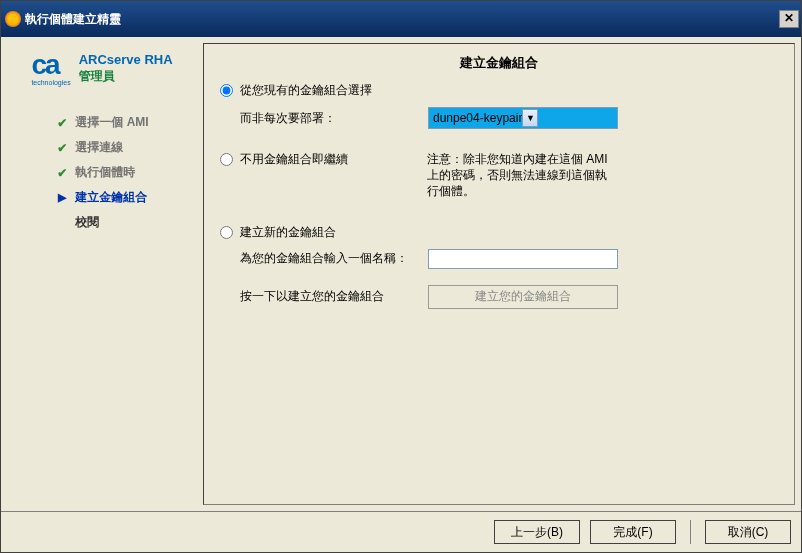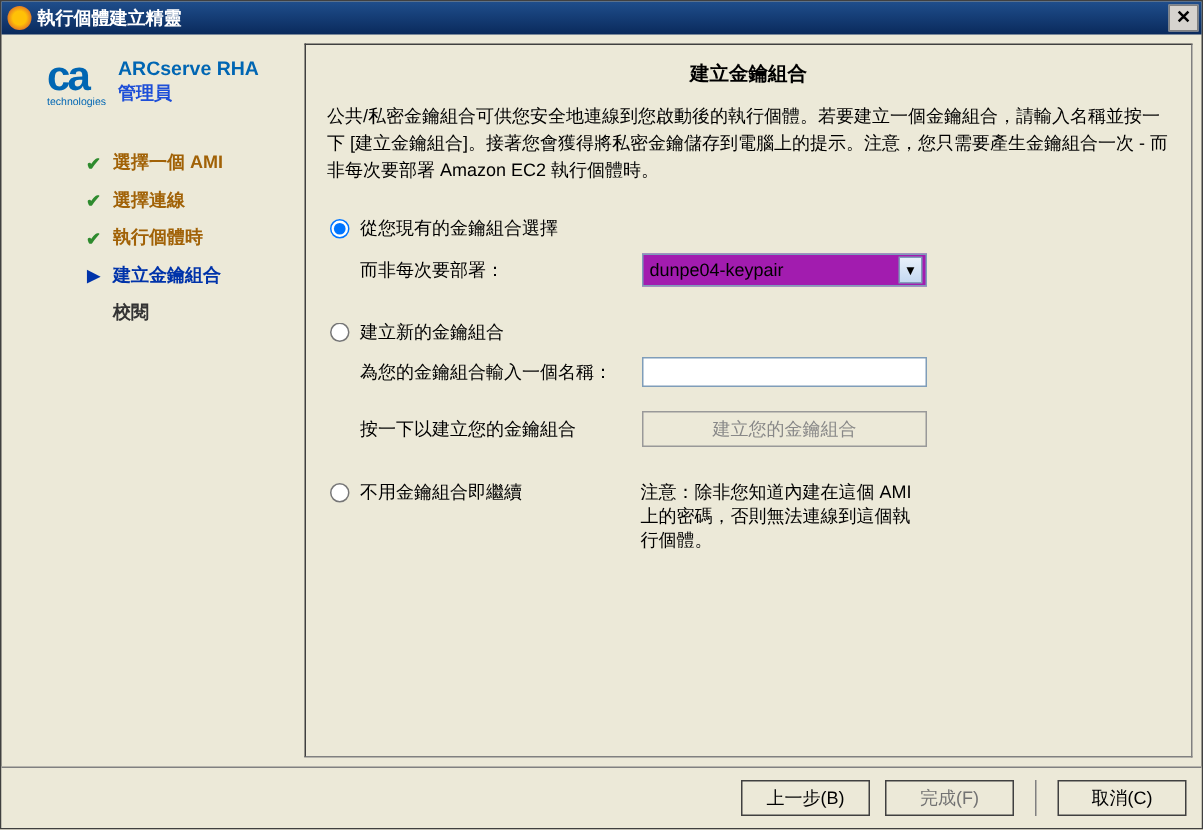--- a/index.html
+++ b/index.html
@@ -13,21 +13,21 @@
   }
   .window {
     width: 802px;
     height: 553px;
     border: 1px solid #404040;
     background: #ece9d8;
     display: flex;
     flex-direction: column;
   }
   .titlebar {
-    height: 22px;
+    height: 36px;
     background: linear-gradient(to bottom, #1f4e8c 0%, #0a2a5c 100%);
     color: #fff;
     display: flex;
     align-items: center;
     padding-left: 4px;
     font-size: 12px;
     font-weight: bold;
   }
   .titlebar .icon {
     width: 16px; height: 16px;
@@ -85,21 +85,21 @@
     font-weight: normal;
     display: block;
   }
   .app-title {
     color: #0066b3;
     font-weight: bold;
     font-size: 13px;
     line-height: 1.2;
   }
   .app-sub {
-    color: #1d4ed8;
+    color: #15803d;
     font-weight: bold;
     font-size: 12px;
   }
   .steps {
     margin-top: 6px;
   }
   .step {
     display: flex;
     align-items: center;
     gap: 6px;
@@ -107,21 +107,21 @@
     font-size: 12px;
     font-weight: bold;
   }
   .step .mark {
     width: 14px;
     text-align: center;
     font-weight: bold;
     font-size: 12px;
   }
   .step.done .mark { color: #2e8b2e; }
-  .step.done .label { color: #a16207; }
+  .step.done .label { color: #737373; }
   .step.current .mark { color: #0033aa; font-size: 11px; }
   .step.current .label { color: #0033aa; }
   .step.pending .mark { color: transparent; }
   .step.pending .label { color: #333; }
 
   .content-panel {
     flex: 1;
     border: 1px solid #808080;
     border-top-color: #404040;
     border-left-color: #404040;
@@ -161,26 +161,26 @@
     margin-bottom: 6px;
     gap: 8px;
   }
   .sub-label {
     width: 180px;
   }
   .select {
     width: 190px;
     height: 22px;
     border: 1px solid #7f9db9;
-    background: #a21caf;
+    background: #0ea5e9;
     display: flex;
     align-items: center;
     padding: 0 2px 0 4px;
     font-size: 12px;
-    justify-content: space-between;
+    justify-content: flex-start;
     cursor: pointer;
   }
   .select .arrow {
     width: 16px; height: 18px;
     background: linear-gradient(#e8f0fb,#c5d9f1);
     border: 1px solid #7f9db9;
     display: flex;
     align-items: center; justify-content: center;
     font-size: 9px;
     color: #000;
@@ -220,21 +220,21 @@
   .footer button {
     min-width: 86px;
     height: 24px;
     border: 1px solid #404040;
     background: #ece9d8;
     font-size: 12px;
     padding: 0 10px;
     cursor: pointer;
   }
   .footer button:disabled {
-    color: #737373;
+    color: #000000;
     cursor: default;
     text-align: center;
   }
   .divider {
     width: 1px;
     background: #808080;
     margin: 0 4px;
     align-self: stretch;
   }
 </style>
@@ -283,56 +283,55 @@
         </div>
         <div class="step pending">
           <span class="mark">&nbsp;</span>
           <span class="label">校閱</span>
         </div>
       </div>
     </div>
 
     <div class="content-panel">
       <div class="content-title">建立金鑰組合</div>
-      <div class="content-desc">公共/私密金鑰組合可供您安全地連線到您啟動後的執行個體。若要建立一個金鑰組合，請輸入名稱並按一下 [建立金鑰組合]。接著您會獲得將私密金鑰儲存到電腦上的提示。注意，您只需要產生金鑰組合一次 - 而非每次要部署 Amazon EC2 執行個體時。</div>
 
       <div class="opt-group">
         <div class="opt-row">
           <input type="radio" name="kp" checked="" style="">
           <span>從您現有的金鑰組合選擇</span>
         </div>
         <div class="sub-row">
           <span class="sub-label">而非每次要部署：</span>
           <div class="select">
             <span>dunpe04-keypair</span>
             <span class="arrow">▼</span>
           </div>
         </div>
       </div>
 
       <div class="opt-group">
-        <div class="opt-row">
-          <input type="radio" name="kp" style="">
-          <span>建立新的金鑰組合</span>
-        </div>
-        <div class="sub-row">
-          <span class="sub-label">為您的金鑰組合輸入一個名稱：</span>
-          <input class="text-input" type="text" value="" style="">
-        </div>
-        <div class="sub-row" style="margin-top:16px;">
-          <span class="sub-label">按一下以建立您的金鑰組合</span>
-          <button class="btn-inline" disabled="">建立您的金鑰組合</button>
-        </div>
-      </div>
-
-      <div class="opt-group">
         <div class="opt-row" style="align-items:flex-start;">
           <input type="radio" name="kp" style="margin-top: 2px;">
           <span class="sub-label" style="width:180px;">不用金鑰組合即繼續</span>
           <span class="note">注意：除非您知道內建在這個 AMI 上的密碼，否則無法連線到這個執行個體。</span>
+        </div>
+      </div>
+
+      <div class="opt-group">
+        <div class="opt-row">
+          <input type="radio" name="kp" style="">
+          <span>建立新的金鑰組合</span>
+        </div>
+        <div class="sub-row">
+          <span class="sub-label">為您的金鑰組合輸入一個名稱：</span>
+          <input class="text-input" type="text" value="" style="">
+        </div>
+        <div class="sub-row" style="margin-top:16px;">
+          <span class="sub-label">按一下以建立您的金鑰組合</span>
+          <button class="btn-inline" disabled="">建立您的金鑰組合</button>
         </div>
       </div>
 
     </div>
   </div>
 
   <div class="footer">
     <button>上一步(B)</button>
     <button disabled="">完成(F)</button>
     <span class="divider"></span>

